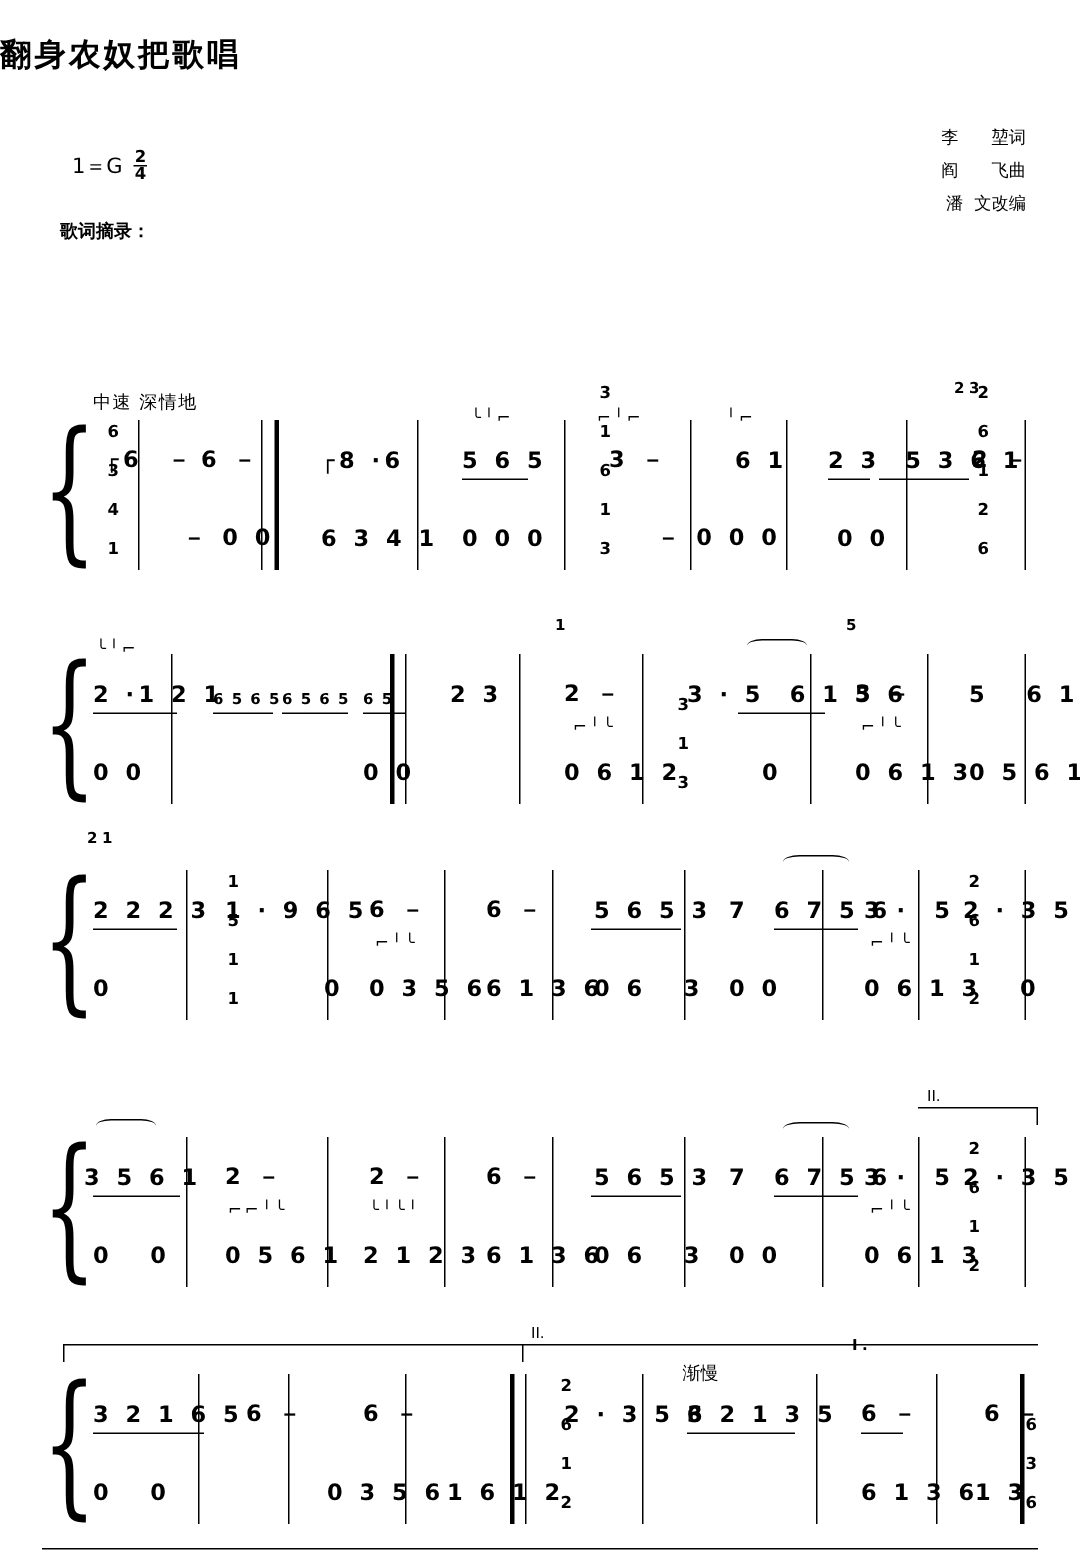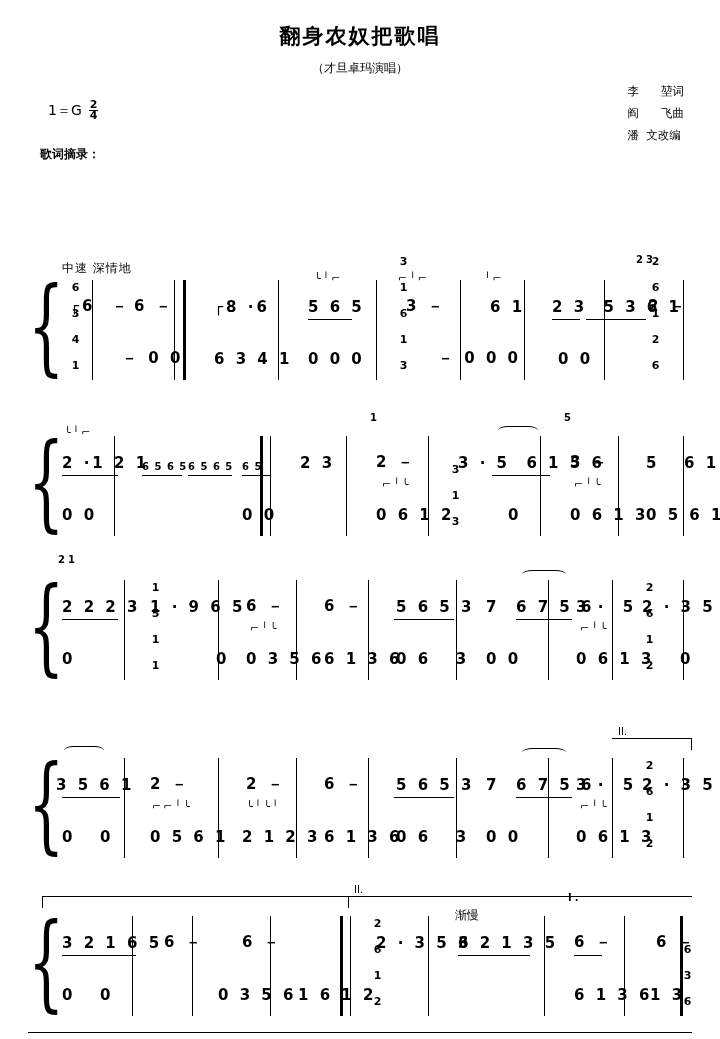--- a/index.html
+++ b/index.html
@@ -16,41 +16,40 @@
     overflow: hidden;
   }
   .page {
     position: relative;
     width: 720px;
     height: 1039px;
   }
 
   
   .title {
-    text-align: center;
     font-size: 21px;
     font-weight: bold;
     letter-spacing: 2px;
     margin-top: 22px;
     font-family: "DejaVu Sans", sans-serif;
   }
   .subtitle {
     text-align: center;
     font-size: 12px;
     margin-top: 10px;
     font-family: "DejaVu Sans", sans-serif;
   }
   .credits {
     position: absolute;
     right: 36px;
     top: 58px;
     font-size: 11.5px;
     line-height: 22px;
     font-family: "DejaVu Sans", sans-serif;
-    text-align: left;
+    text-align: right;
   }
   .credit-row { white-space: pre; }
 
   .keysig {
     position: absolute;
     left: 48px;
     top: 78px;
     font-size: 14px;
     font-family: "DejaVu Sans", sans-serif;
     display: flex;
@@ -243,21 +242,20 @@
     background: #000;
   }
 </style>
 </head>
 <body>
 
 <div class="page">
 
 
   <div class="title">翻身农奴把歌唱</div>
-  <div class="subtitle">（才旦卓玛演唱）</div>
 
   <div class="credits">
     <div class="credit-row">李      堃词</div>
     <div class="credit-row">阎      飞曲</div>
     <div class="credit-row">潘  文改编</div>
   </div>
 
   <div class="keysig">
     <span class="eq">1＝G</span>
     <span class="frac">

